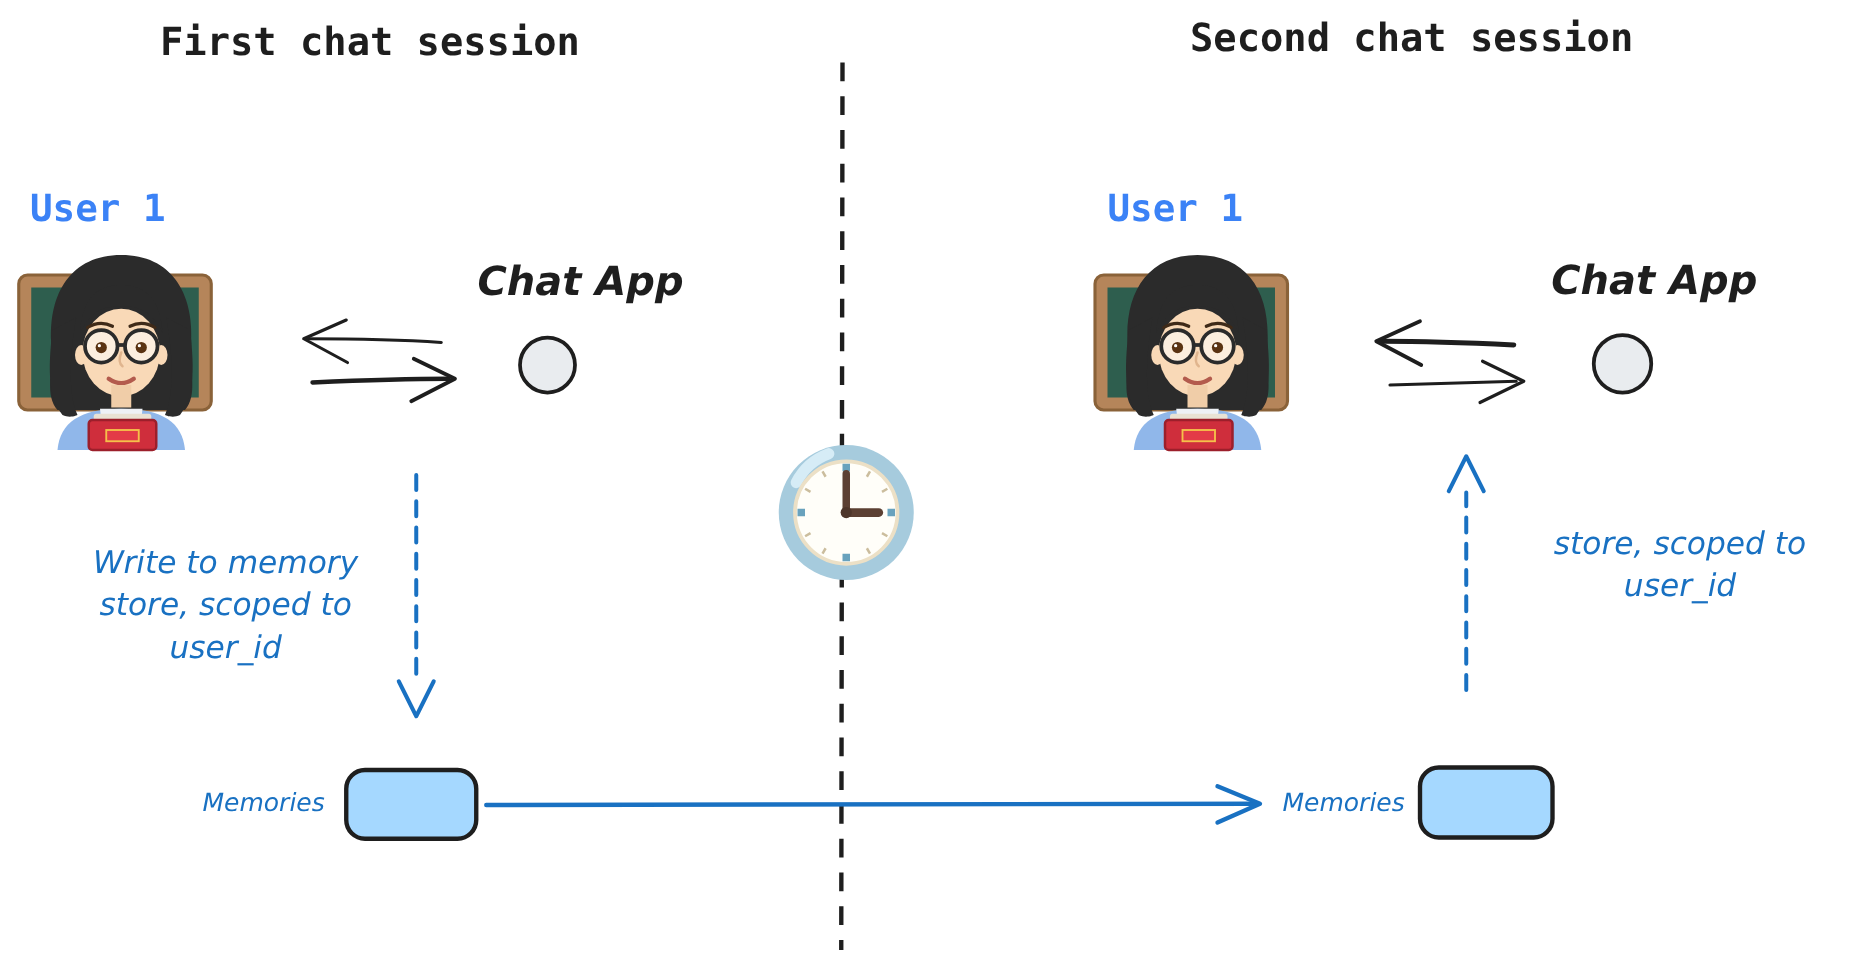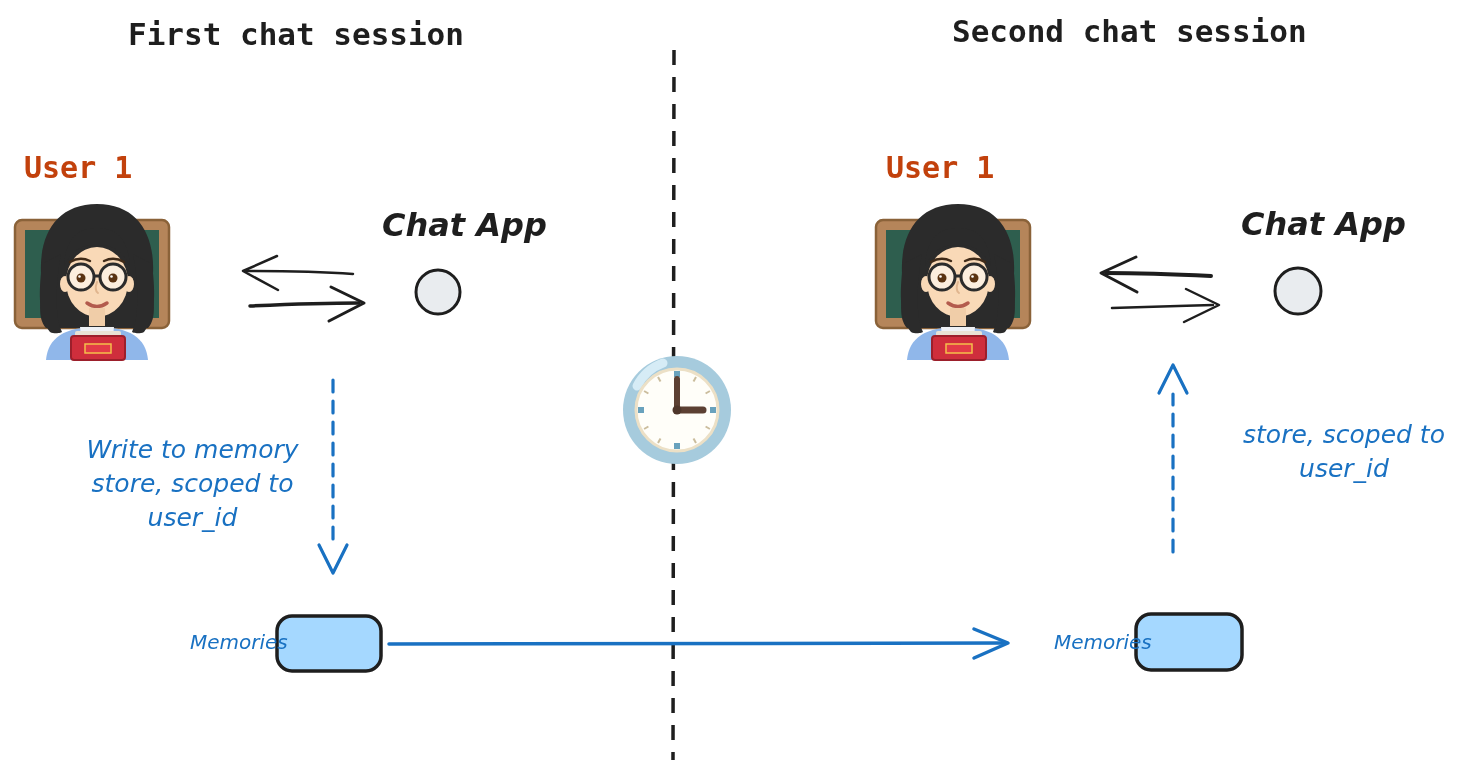--- a/index.html
+++ b/index.html
@@ -15,21 +15,21 @@
     font-family:"DejaVu Sans Mono", monospace;
     font-weight:bold;
     font-size:31px;
     color:#1e1e1e;
     white-space:nowrap;
   }
   .user-label{
     font-family:"DejaVu Sans Mono", monospace;
     font-weight:bold;
     font-size:30px;
-    color:#c2410c;
+    color:#3b82f6;
     white-space:nowrap;
   }
   .hand{
     font-family:"DejaVu Sans", sans-serif;
     font-style:italic;
   }
   .chat-app-label{
     font-size:32px;
     font-weight:bold;
     color:#1e1e1e;
@@ -40,21 +40,20 @@
     font-size:25px;
     color:#1971c2;
     text-align:center;
     line-height:34px;
   }
   .memories-label{
     font-size:20px;
     color:#1971c2;
     text-align:center;
     white-space:nowrap;
-    margin-left:28px;
   }
   svg{display:block;}
 </style>
 </head>
 <body>
 
 <div id="canvas">
 
   <svg class="abs" style="left:0;top:0" width="1482" height="777" viewBox="0 0 1482 777">
     <defs>
@@ -168,21 +167,21 @@
   <div class="abs session-title" style="left:128px;top:16px">First chat session</div>
 
   <div class="abs user-label" style="left:24px;top:150px">User 1</div>
 
   <div class="abs user-label" style="left:886px;top:150px">User 1</div>
 
   <div class="abs hand chat-app-label" style="left:382px;top:206px;width:130px">Chat App</div>
 
   <div class="abs hand chat-app-label" style="left:1241px;top:205px;width:135px">Chat App</div>
 
-  <div class="abs hand annotation" style="left:40px;top:433px;width:305px">
+  <div class="abs hand annotation" style="left:28px;top:433px;width:305px">
     <div>Write to memory</div>
     <div>store, scoped to</div>
     <div>user_id</div>
   </div>
 
   <div class="abs hand annotation" style="left:1206px;top:418px;width:276px">
     <div>store, scoped to</div>
     <div>user_id</div>
   </div>
 

